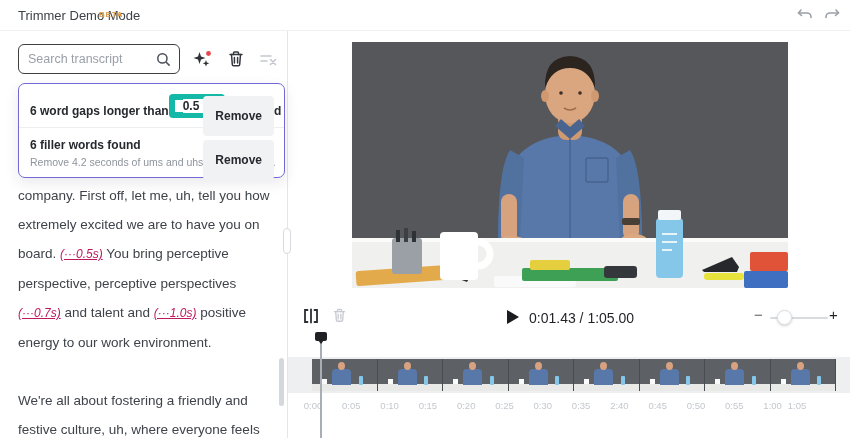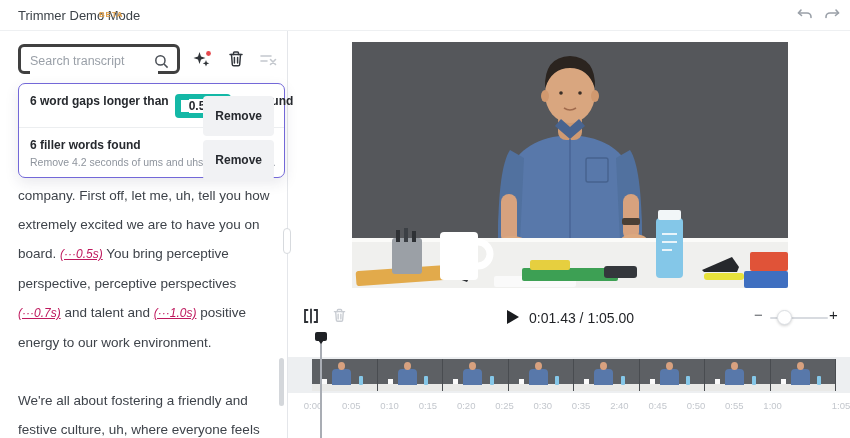--- a/index.html
+++ b/index.html
@@ -13,36 +13,36 @@
   #app-title { position:absolute; left:18px; top:8px; font-size:13px; color:#3c4248; }
   #beta-badge { position:absolute; left:99px; top:10px; font-size:8px; font-weight:bold;
                 letter-spacing:.8px; color:#dd9c46; }
   .hdr-ico { position:absolute; top:6px; width:18px; height:18px; color:#9aa0a8; cursor:pointer; }
   #undo-btn { left:796px; } #redo-btn { left:823px; }
 
   
   #left-panel { position:absolute; top:31px; left:0; width:288px; height:407px;
                 background:#fff; border-right:1px solid #e4e6ea; }
   #search-box { position:absolute; left:18px; top:13px; width:162px; height:30px;
-                border:3px solid #404040; border-radius:6px; background:#fff; }
+                border:1px solid #404040; border-radius:6px; background:#fff; }
   #search-input { position:absolute; left:9px; top:1px; width:128px; height:26px; border:0;
                   outline:0; font-size:12.5px; color:#3c4248; font-family:"Liberation Sans",sans-serif; }
   #search-input::placeholder { color:#9aa0a8; }
   #search-icon { position:absolute; right:8px; top:7px; width:15px; height:15px; color:#4a4f56; }
   .tool-ico { position:absolute; top:18px; width:20px; height:20px; cursor:pointer; }
   #ai-icon { left:192px; color:#2f3338; }
   #trash-icon { left:226px; color:#33373d; }
   #clear-icon { left:258px; color:#c4c8ce; }
 
   
   #suggest-panel { position:absolute; left:18px; top:52px; width:267px; height:95px;
                    background:#fff; border:1.5px solid #7368d8; border-radius:7px;
                    box-shadow:0 5px 14px rgba(40,40,80,.10); z-index:5; }
   .sg-row { position:relative; padding:10px 10px 0 11px; }
-  .sg-line { display:flex; align-items:flex-start; gap:6px; }
+  .sg-line { display:flex; align-items:flex-end; }
   .sg-strong { font-size:12px; font-weight:bold; color:#26292e; white-space:nowrap; }
   .sg-sub { font-size:10.5px; color:#8e949d; margin-top:4px; white-space:nowrap; }
   #gap-stepper { display:inline-flex; align-items:center; border:6px solid #14b8a6;
                  border-radius:4px; height:24px; padding:0 4px 0 8px; gap:5px; background:#fff; }
   #gap-value { width:20px; border:0; outline:0; font-size:12px; font-weight:bold; color:#26292e;
                font-family:"Liberation Sans",sans-serif; }
   .stepper-arrows { display:flex; flex-direction:column; line-height:5px; }
   .stepper-arrows span { font-size:7px; color:#5f6368; cursor:pointer; }
   .remove-btn { position:absolute; right:10px; top:12px; background:#f1f2f4; border:0;
                 border-radius:4px; font-size:12px; font-weight:bold; color:#26292e;
@@ -322,20 +322,20 @@
       <span style="left: 427.9px;">0:15</span>
       <span style="left: 466.2px;">0:20</span>
       <span style="left: 504.5px;">0:25</span>
       <span style="left: 542.8px;">0:30</span>
       <span style="left: 581.1px;">0:35</span>
       <span style="left: 619.4px;">2:40</span>
       <span style="left: 657.7px;">0:45</span>
       <span style="left: 696px;">0:50</span>
       <span style="left: 734.3px;">0:55</span>
       <span style="left: 772.6px; text-align: center;">1:00</span>
-      <span style="left: 841px;">1:05</span>
+      <span style="left: 797px;">1:05</span>
     </div>
 
   <div id="playhead">
     <div id="playhead-handle"></div>
   </div>
 
 </div>
 
 </body></html>

